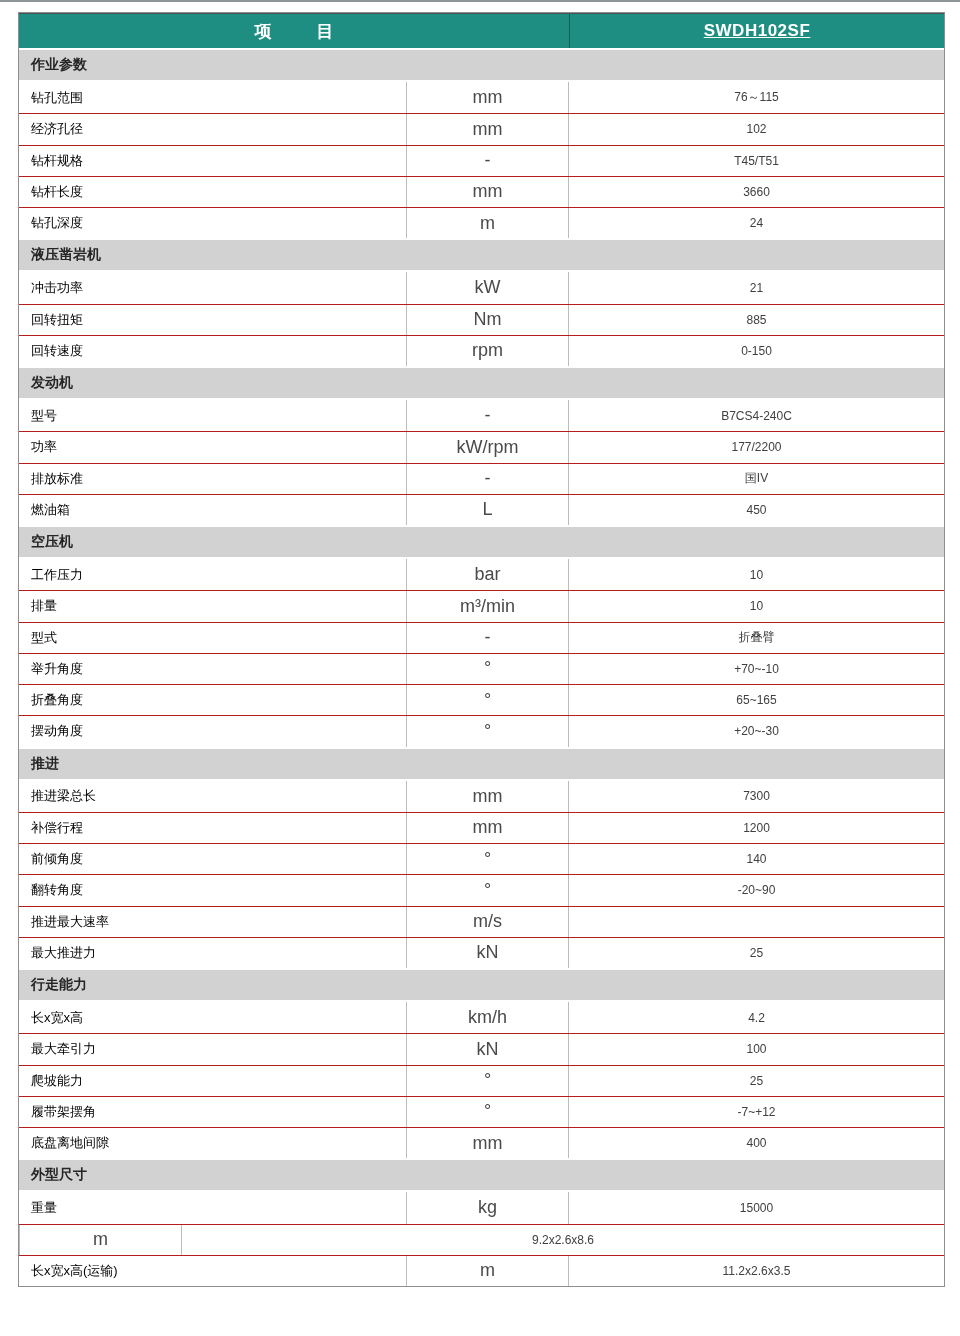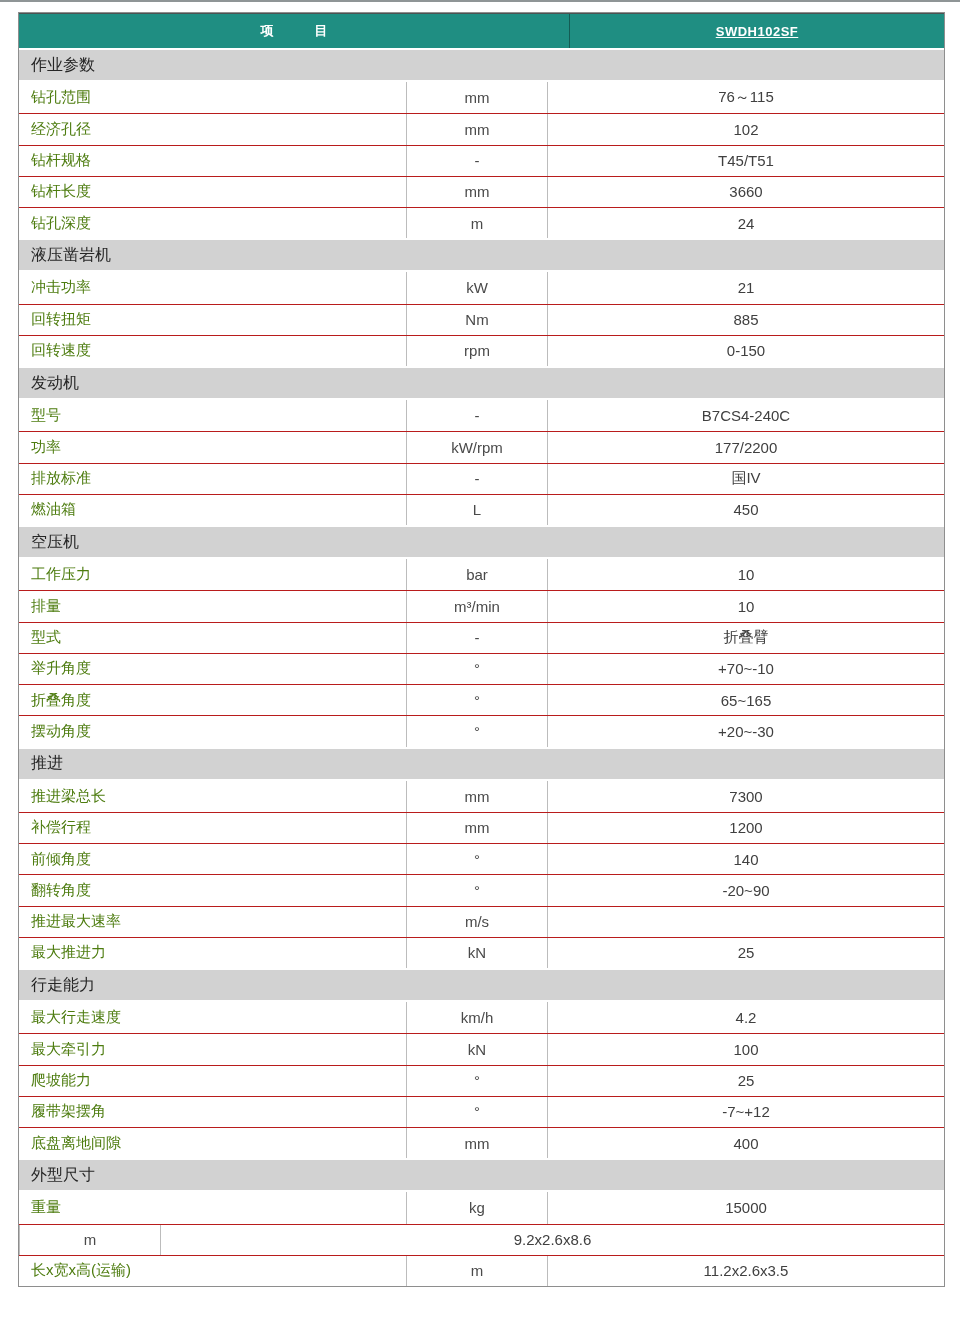--- a/index.html
+++ b/index.html
@@ -32,21 +32,21 @@
     height: 35px;
     background: #1f8e82;
     border-top: 1px solid #4b5352;
   }
   .th {
     display: flex;
     align-items: center;
     justify-content: center;
     color: #ffffff;
     font-weight: bold;
-    font-size: 13px;
+    font-size: 17px;
   }
   .th-item {
     width: 550px;
     letter-spacing: 14px;
     padding-left: 14px; 
   }
   .th-model {
     flex: 1;
     border-left: 1px solid rgba(0,0,0,0.35);
     letter-spacing: 0.5px;
@@ -57,56 +57,56 @@
   .section-row {
     display: flex;
     align-items: center;
     height: 34px;
     background: #d2d2d2;
     border-top: 2px solid #ffffff;
     border-bottom: 2px solid #ffffff;
     padding-left: 12px;
   }
   .section-title {
-    font-size: 16px;
-    font-weight: normal;
+    font-size: 14px;
+    font-weight: bold;
     color: #262626;
   }
 
   
   .data-row {
     display: flex;
     height: 31.25px;
     background: #ffffff;
   }
   .data-row + .data-row { border-top: 1px solid #b91c1c; }
   .c-name {
     width: 387px;
     display: flex;
     align-items: center;
     padding-left: 12px;
-    font-size: 15px;
-    color: #4d7c0f;
+    font-size: 13px;
+    color: #000000;
   }
   .c-unit {
-    width: 142px;
+    width: 163px;
     display: flex;
     align-items: center;
     justify-content: center;
     border-left: 1px solid #bcbcbc;
     border-right: 1px solid #bcbcbc;
-    font-size: 15px;
+    font-size: 18px;
     color: #4a4a4a;
   }
   .c-value {
     flex: 1;
     display: flex;
     align-items: center;
     justify-content: center;
-    font-size: 15px;
+    font-size: 12px;
     color: #404040;
   }
 </style>
 </head>
 <body>
 
 <div class="page-topline"></div>
 
 <div class="spec-table">
   <div class="thead">
@@ -276,21 +276,21 @@
     <div class="c-name">最大推进力</div>
     <div class="c-unit">kN</div>
     <div class="c-value">25</div>
   </div>
 
   <div class="section-row">
     <span class="section-title">行走能力</span>
   </div>
 
   <div class="data-row">
-    <div class="c-name">最大行走速度</div>
+    <div class="c-name">长x宽x高</div>
     <div class="c-unit">km/h</div>
     <div class="c-value">4.2</div>
   </div>
 
   <div class="data-row">
     <div class="c-name">最大牵引力</div>
     <div class="c-unit">kN</div>
     <div class="c-value">100</div>
   </div>
 

